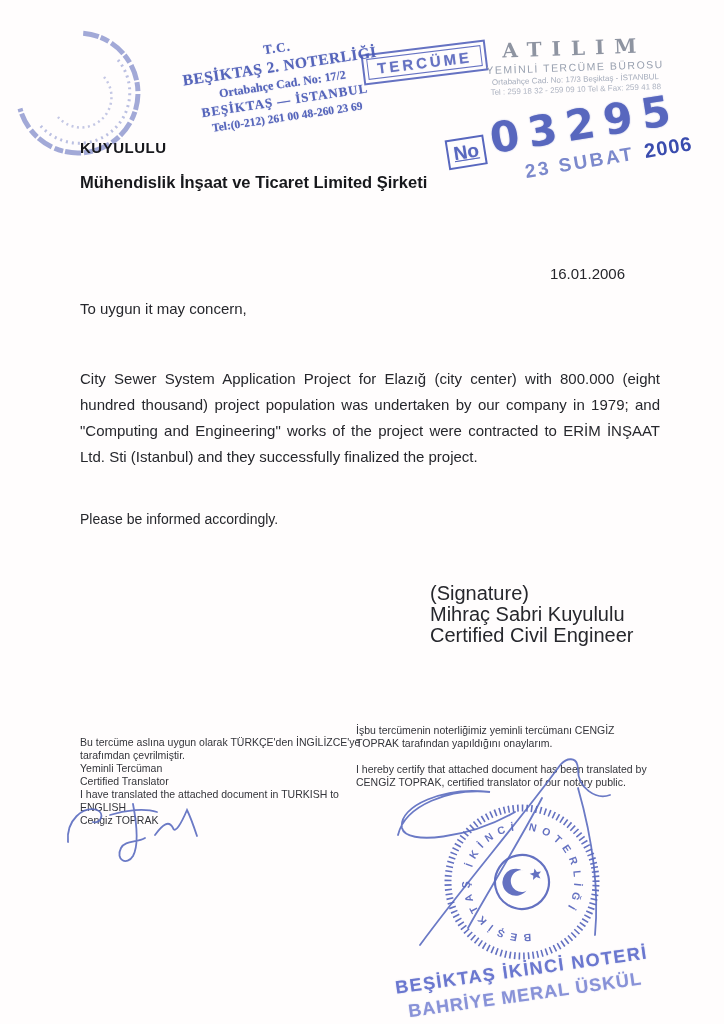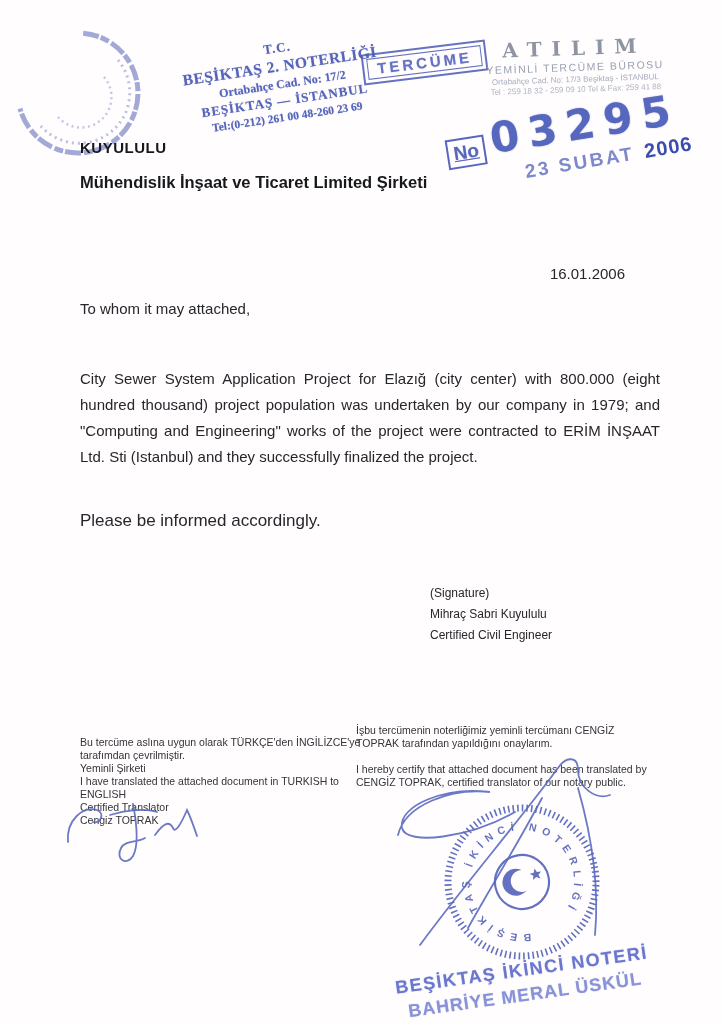--- a/index.html
+++ b/index.html
@@ -69,22 +69,22 @@
   .company .name{font-size:15px; font-weight:bold; letter-spacing:.5px;}
   .company .sub{font-size:16.5px; font-weight:bold; margin-top:17px;}
 
   
   .letter-date{ left:430px; top:265px; width:195px; text-align:right; font-size:15px; }
   .salutation{ left:80px; top:300px; font-size:15px; }
   .body-par{
     left:80px; top:366px; width:580px; font-size:15px;
     line-height:26px; text-align:justify;
   }
-  .closing{ left:80px; top:511px; font-size:17px;text-align:right; }
-  .sig-block{ left:430px; top:583px; font-size:12px; line-height:21px; }
+  .closing{ left:80px; top:511px; font-size:14px;text-align:right; }
+  .sig-block{ left:430px; top:583px; font-size:20px; line-height:21px; }
 
   
   .cert{ font-size:10.5px; line-height:13px; color:#33343a; }
   .cert-left{ left:80px; top:736px; width:292px; }
   .cert-right{ left:356px; top:724px; width:300px; }
   .cert-right .p2{ margin-top:13px; }
 
   
   .notary-name{
     left:396px; top:960px; transform:rotate(-8deg);
@@ -135,35 +135,35 @@
     <span class="d1">23 SUBAT</span>
     <span class="d2">2006</span>
   </div>
 
   <div class="abs company">
     <div class="name">KUYULULU</div>
     <div class="sub">Mühendislik İnşaat ve Ticaret Limited Şirketi</div>
   </div>
 
   <div class="abs letter-date">16.01.2006</div>
-  <div class="abs salutation">To whom it may attached,</div>
+  <div class="abs salutation">To uygun it may concern,</div>
   <p class="abs body-par">City Sewer System Application Project for Elazığ (city center) with 800.000 (eight hundred thousand) project population was undertaken by our company in 1979; and "Computing and Engineering" works of the project were contracted to ERİM İNŞAAT Ltd. Sti (Istanbul) and they successfully finalized the project.</p>
   <div class="abs closing">Please be informed accordingly.</div>
 
   <div class="abs sig-block">
     <div>(Signature)</div>
     <div>Mihraç Sabri Kuyululu</div>
     <div>Certified Civil Engineer</div>
   </div>
 
   <div class="abs cert cert-left">
     <div>Bu tercüme aslına uygun olarak TÜRKÇE'den İNGİLİZCE'ye tarafımdan çevrilmiştir.</div>
-    <div>Yeminli Şirketi</div>
+    <div>Yeminli Tercüman</div>
+    <div>Certified Translator</div>
     <div>I have translated the attached document in TURKISH to ENGLISH</div>
-    <div>Certified Translator</div>
     <div>Cengiz TOPRAK</div>
   </div>
 
   <div class="abs cert cert-right">
     <div class="p1">İşbu tercümenin noterliğimiz yeminli tercümanı CENGİZ TOPRAK tarafından yapıldığını onaylarım.</div>
     <div class="p2">I hereby certify that attached document has been  translated by CENGİZ TOPRAK, certified translator of   our notary public.</div>
   </div>
 
   <svg class="abs" style="left:55px; top:790px;" width="200" height="90">
     <g fill="none" stroke="#5b6cc0" stroke-width="1.8" stroke-linecap="round" opacity="0.9">

